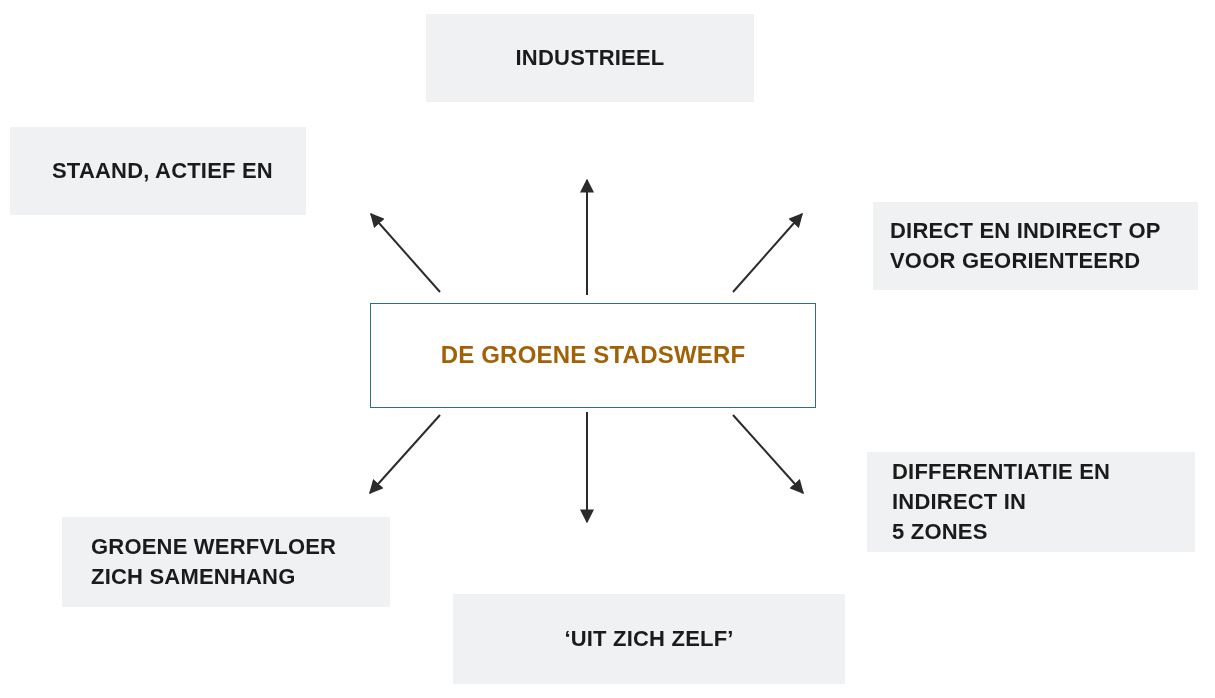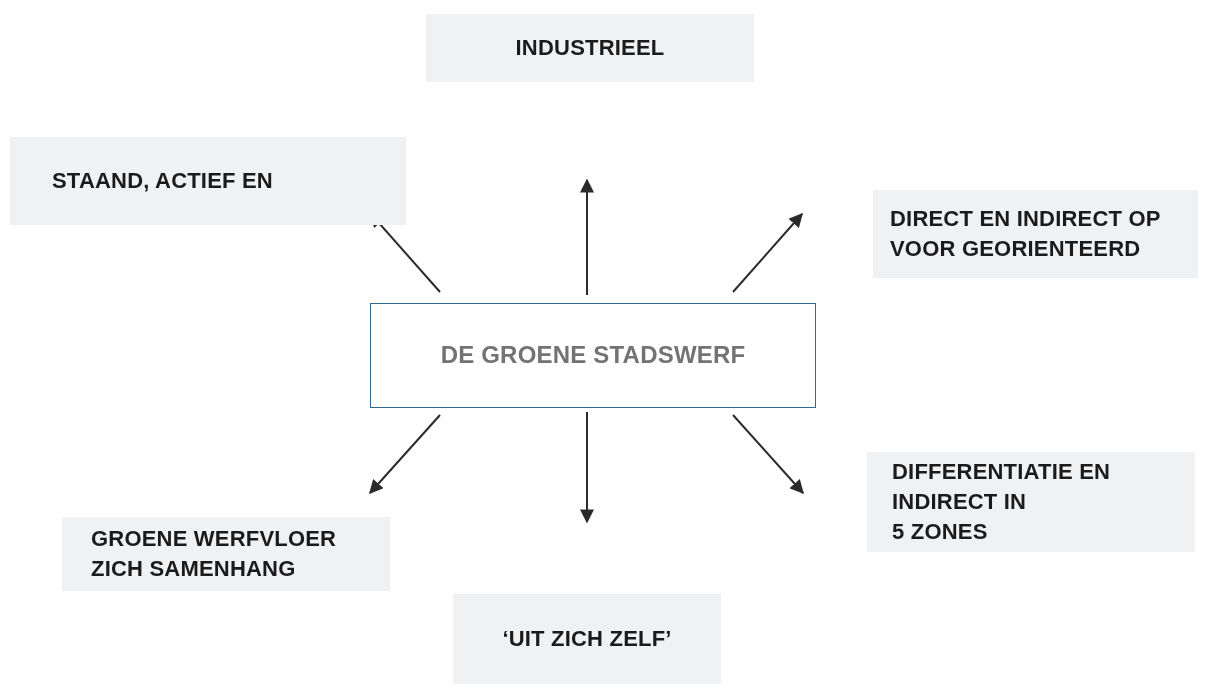--- a/index.html
+++ b/index.html
@@ -38,21 +38,21 @@
     align-items: center;
     text-align: center;
   }
   .node.left-align {
     align-items: flex-start;
     text-align: left;
   }
   .node.core {
     background: #ffffff;
     border: 1.5px solid #2f6b8c;
-    color: #737373;
+    color: #a16207;
     align-items: center;
     justify-content: center;
     text-align: center;
     font-size: 24px;
   }
   .arrow-layer {
     position: absolute;
     left: 0;
     top: 0;
     width: 1215px;
@@ -78,44 +78,44 @@
 
     <line x1="733" y1="292" x2="802" y2="214" stroke="#2b2b2b" stroke-width="2" marker-end="url(#head)"></line>
 
     <line x1="587" y1="412" x2="587" y2="522" stroke="#2b2b2b" stroke-width="2" marker-end="url(#head)"></line>
 
     <line x1="440" y1="415" x2="370" y2="493" stroke="#2b2b2b" stroke-width="2" marker-end="url(#head)"></line>
 
     <line x1="733" y1="415" x2="803" y2="493" stroke="#2b2b2b" stroke-width="2" marker-end="url(#head)"></line>
   </svg>
 
-  <div class="node center-align" style="left:426px; top:14px; width:328px; height:68px; padding:0 20px;">
+  <div class="node center-align" style="left:426px; top:14px; width:328px; height:88px; padding:0 20px;">
     <span class="line">INDUSTRIEEL</span>
   </div>
 
-  <div class="node left-align" style="left:10px; top:127px; width:396px; height:88px; padding:0 12px 0 42px;margin-top:10px;">
+  <div class="node left-align" style="left:10px; top:127px; width:296px; height:88px; padding:0 12px 0 42px;">
     <span class="line">STAAND, ACTIEF EN</span>
   </div>
 
-  <div class="node left-align" style="left:873px; top:190px; width:325px; height:88px; padding:0 0 0 17px;">
+  <div class="node left-align" style="left:873px; top:202px; width:325px; height:88px; padding:0 0 0 17px;">
     <span class="line">DIRECT EN INDIRECT OP</span>
     <span class="line">VOOR GEORIENTEERD</span>
   </div>
 
   <div class="node left-align" style="left:867px; top:452px; width:328px; height:100px; padding:0 0 0 25px;">
     <span class="line">DIFFERENTIATIE EN</span>
     <span class="line">INDIRECT IN</span>
     <span class="line">5 ZONES</span>
   </div>
 
-  <div class="node center-align" style="left:453px; top:594px; width:268px; height:90px; padding:0 32px;text-align:right;">
+  <div class="node center-align" style="left:453px; top:594px; width:392px; height:90px; padding:0 32px;text-align:right;">
     <span class="line">‘UIT ZICH ZELF’</span>
   </div>
 
-  <div class="node left-align" style="left:62px; top:517px; width:328px; height:74px; padding:0 0 0 29px;">
+  <div class="node left-align" style="left:62px; top:517px; width:328px; height:90px; padding:0 0 0 29px;">
     <span class="line">GROENE WERFVLOER</span>
     <span class="line">ZICH SAMENHANG</span>
   </div>
 
   <div class="node core" style="left:370px; top:303px; width:446px; height:105px;">
     <span class="line">DE GROENE STADSWERF</span>
   </div>
 
 </div>
 

